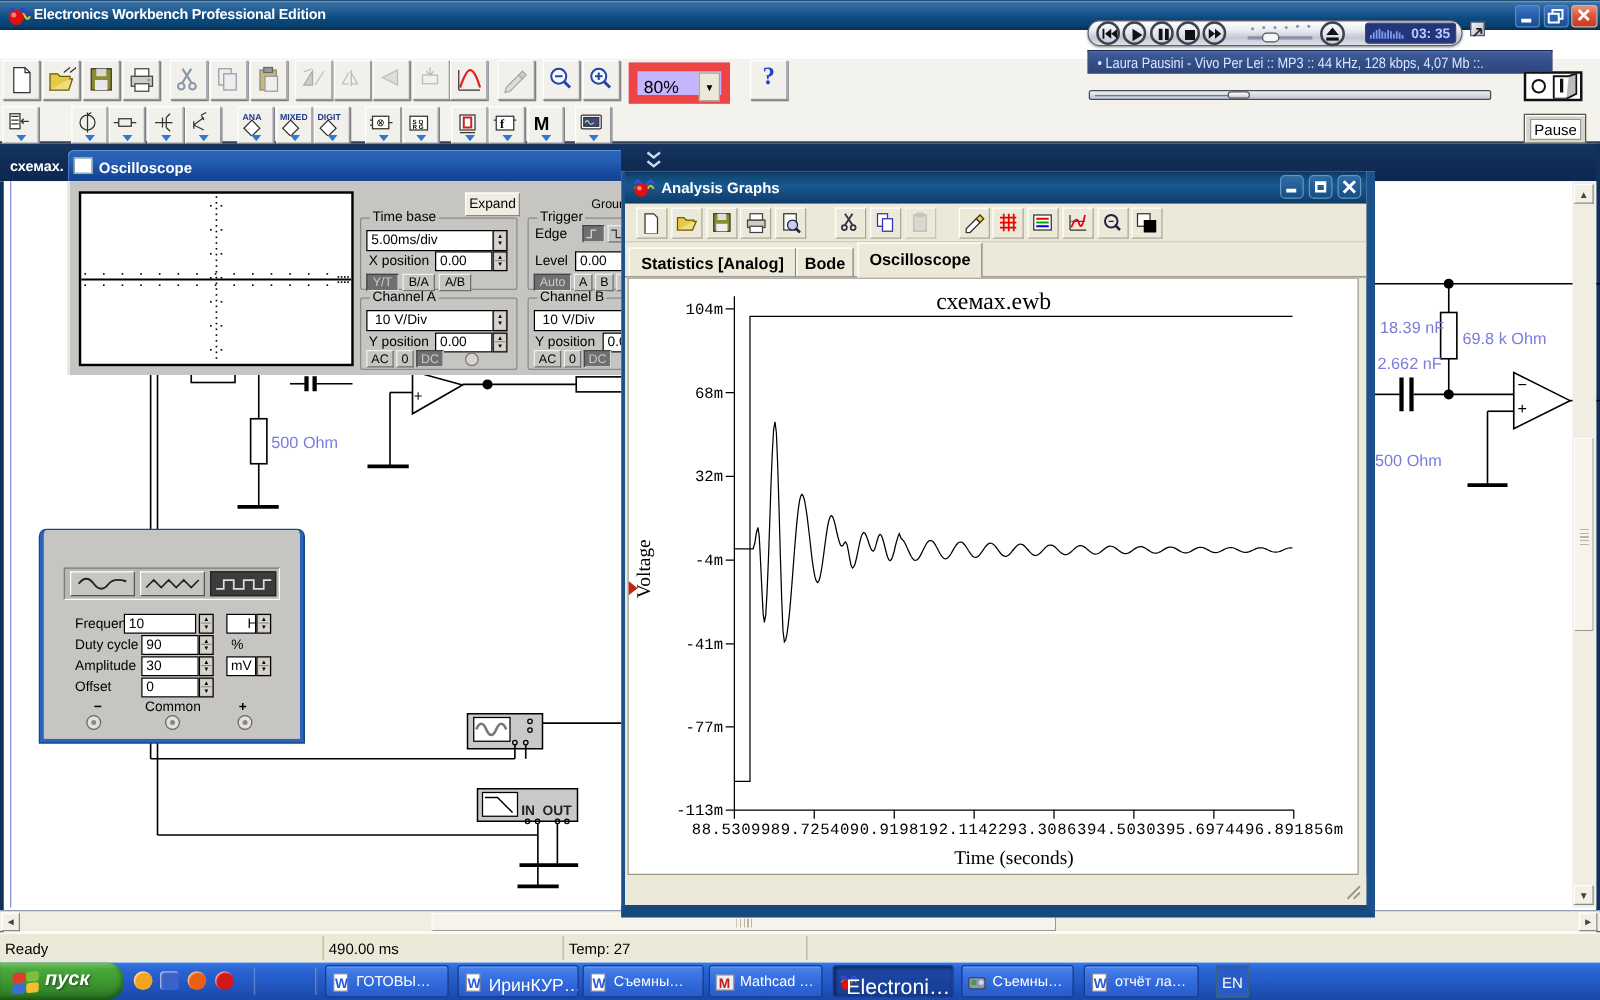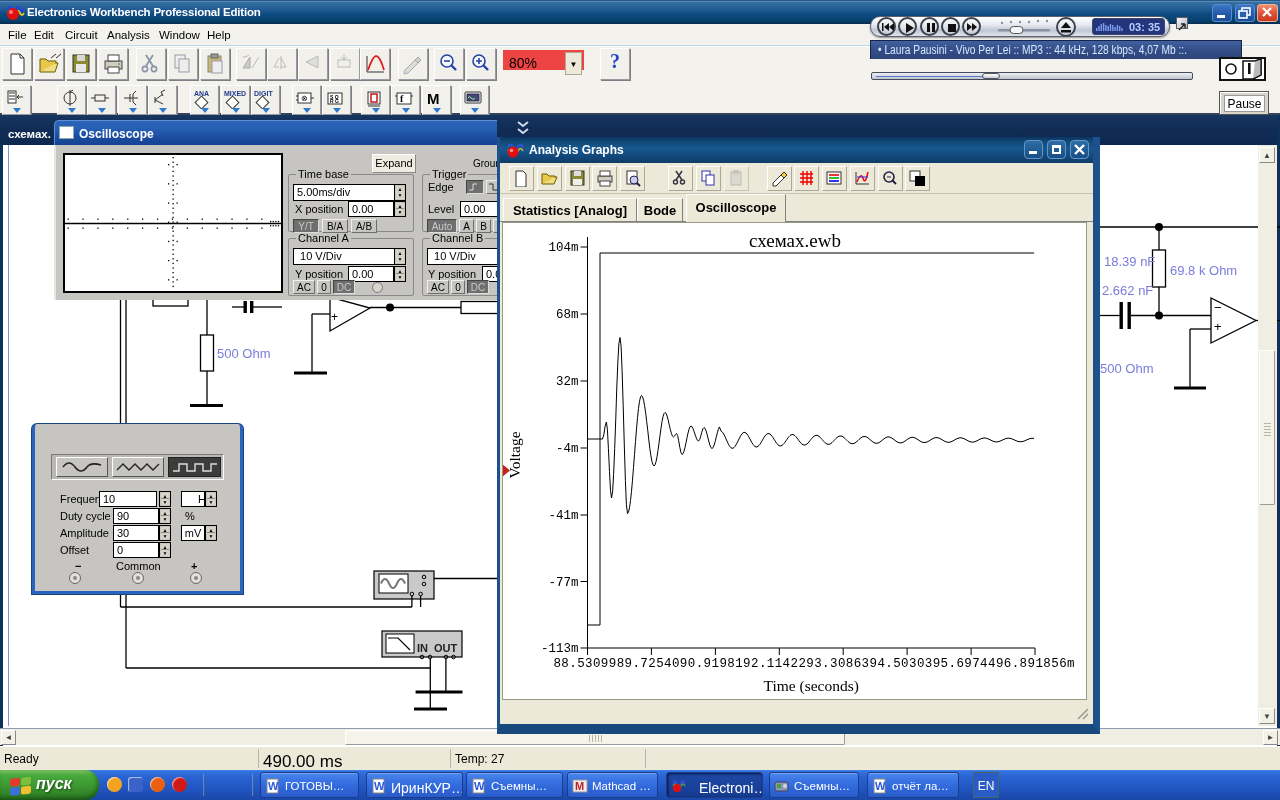--- a/index.html
+++ b/index.html
@@ -13,28 +13,20 @@
 <div class="xpbtn" style="left:1212px;top:4px;width:20px;height:18px">
       <div style="position:absolute;left:4px;bottom:3px;width:8px;height:3px;background:#fff"></div>
     </div>
 <div class="xpbtn" style="left:1235px;top:4px;width:20px;height:18px"><svg width="18" height="16">
         <rect x="6" y="3" width="8" height="7" fill="none" stroke="#fff" stroke-width="1.6"></rect>
         <rect x="3" y="6" width="8" height="7" fill="#2a62b0" stroke="#fff" stroke-width="1.6"></rect>
       </svg></div>
 <div class="xpbtn" style="left:1257px;top:4px;width:21px;height:18px;background:linear-gradient(180deg,#f0926c 0%,#e2553c 45%,#c83a20 100%);border-color:#f0b092"><svg width="19" height="16">
         <path d="M5,3 L13,11 M13,3 L5,11" stroke="#fff" stroke-width="2.2"></path>
       </svg></div>
-<div class="abs" style="left:0;top:24px;width:1280px;height:22px;background:#f3f2ed;border-bottom:1px solid #bcd6ee">
-<div class="abs" style="left:8px;top:5px;font-size:11.5px;color:#000">File</div>
-<div class="abs" style="left:34px;top:5px;font-size:11.5px;color:#000">Edit</div>
-<div class="abs" style="left:65px;top:5px;font-size:11.5px;color:#000">Circuit</div>
-<div class="abs" style="left:107px;top:5px;font-size:11.5px;color:#000">Analysis</div>
-<div class="abs" style="left:159px;top:5px;font-size:11.5px;color:#000">Window</div>
-<div class="abs" style="left:207px;top:5px;font-size:11.5px;color:#000">Help</div>
-</div>
 <div class="abs" style="left:0;top:47px;width:1280px;height:37px;background:#f3f2ed"></div>
 <div style="position:absolute;left:2px;top:48px;width:30px;height:32px;background:#f1f0ea;border:1px solid #9a99a0;border-top-color:#fff;border-left-color:#fff;box-shadow:1px 1px 0 #7f7e85;box-sizing:border-box;">
       <svg width="24" height="24" style="position:absolute;left:2px;top:3px">
         <path d="M6,2 h9 l4,4 v16 h-13 z" fill="#fff" stroke="#333"></path>
         <path d="M15,2 v4 h4" fill="none" stroke="#333"></path>
       </svg>
     </div>
 <div style="position:absolute;left:34px;top:48px;width:30px;height:32px;background:#f1f0ea;border:1px solid #9a99a0;border-top-color:#fff;border-left-color:#fff;box-shadow:1px 1px 0 #7f7e85;box-sizing:border-box;">
       <svg width="24" height="24" style="position:absolute;left:2px;top:3px">
         <path d="M3,20 l3,-9 h15 l-3,9 z" fill="#f0dc82" stroke="#6b5a00"></path>
@@ -119,21 +111,21 @@
         <path d="M7,9 h6" stroke="#2244aa" stroke-width="1.6"></path>
       </svg>
     </div>
 <div style="position:absolute;left:466px;top:48px;width:30px;height:32px;background:#f1f0ea;border:1px solid #9a99a0;border-top-color:#fff;border-left-color:#fff;box-shadow:1px 1px 0 #7f7e85;box-sizing:border-box;">
       <svg width="24" height="24" style="position:absolute;left:2px;top:3px">
         <circle cx="10" cy="9" r="6" fill="#f8f8ff" stroke="#2244aa" stroke-width="1.6"></circle>
         <path d="M14,13 l5,5" stroke="#2244aa" stroke-width="2.4"></path>
         <path d="M7,9 h6 M10,6 v6" stroke="#2244aa" stroke-width="1.6"></path>
       </svg>
     </div>
-<div class="abs" style="left:503px;top:50px;width:81px;height:20px;background:#ef4444;border:1px solid #ef4444">
+<div class="abs" style="left:503px;top:50px;width:81px;height:33px;background:#c4b5fd;border:7px solid #ef4444">
       <div class="abs" style="left:5px;top:4px;font-size:14px">80%</div>
       <div class="abs" style="right:1px;top:1px;width:17px;height:23px;background:#ece9d8;border:1px solid #aca899;font-size:8px;text-align:center;line-height:23px">▼</div>
     </div>
 <div style="position:absolute;left:600px;top:48px;width:30px;height:32px;background:#f1f0ea;border:1px solid #9a99a0;border-top-color:#fff;border-left-color:#fff;box-shadow:1px 1px 0 #7f7e85;box-sizing:border-box;">
       <div style="position:absolute;left:0;top:1px;width:100%;text-align:center;font-size:20px;font-weight:bold;color:#2244cc;font-family:'Liberation Serif',serif">?</div>
     </div>
 <div class="abs" style="left:0;top:84px;width:1280px;height:31px;background:#f3f2ed;border-bottom:2px solid #35425c"></div>
 <div style="position:absolute;left:2px;top:85px;width:29px;height:30px;background:#f1f0ea;border:1px solid #9a99a0;border-top-color:#fff;border-left-color:#fff;box-shadow:1px 1px 0 #7f7e85;box-sizing:border-box;">
       <svg width="22" height="20" style="position:absolute;left:2px;top:3px">
         <rect x="3" y="2" width="8" height="12" fill="#fff" stroke="#333"></rect>
@@ -770,21 +762,21 @@
         <path d="M22,2 h12 l6,-2 v16 l-8,4 h-10 z" fill="#fff" stroke="#111" stroke-width="1.5"></path>
         <path d="M34,2 l6,-2 v16 l-8,4" fill="#bbb" stroke="#111" stroke-width="1.2"></path>
         <rect x="27" y="4" width="2.6" height="11" fill="#111"></rect>
       </svg></div>
 <div class="abs" style="left:1219px;top:91px;width:50px;height:24px;background:#d8d4c8;border:1px solid #555;box-shadow:inset 1px 1px 0 #fff">
       <div class="abs" style="left:4px;top:3px;width:41px;height:17px;background:#fff;border:1px solid #999;text-align:center;font-size:12px;line-height:16px">Pause</div>
     </div>
 <div class="abs" style="left:0;top:746px;width:1280px;height:24px;background:#ece9d8;border-top:1px solid #fff">
       <div class="abs" style="left:4px;top:5px;font-size:12px">Ready</div>
       <div class="abs" style="left:258px;top:2px;width:1px;height:19px;background:#b5b2a5"></div>
-      <div class="abs" style="left:263px;top:5px;font-size:17px">490.00 ms</div>
+      <div class="abs" style="left:263px;top:5px;font-size:12px">490.00 ms</div>
       <div class="abs" style="left:450px;top:2px;width:1px;height:19px;background:#b5b2a5"></div>
       <div class="abs" style="left:455px;top:5px;font-size:12px">Temp:  27</div>
       <div class="abs" style="left:645px;top:2px;width:1px;height:19px;background:#b5b2a5"></div>
     </div>
 <div class="abs" style="left:0;top:770px;width:1280px;height:30px;background:linear-gradient(180deg,#4584e4 0%,#3373e0 4%,#2a64d2 22%,#2258c4 55%,#1c4cb2 85%,#1a48aa 100%)">
 <div class="abs" style="left:0;top:0;width:99px;height:30px;border-radius:0 14px 14px 0;background:linear-gradient(180deg,#7ec465 0%,#48a93c 18%,#3c9730 55%,#2f8026 85%,#266e1e 100%);box-shadow:inset -2px -2px 4px rgba(0,40,0,.4)">
         <svg width="26" height="24" style="position:absolute;left:8px;top:3px">
           <g transform="skewY(-6)">
             <rect x="2" y="6" width="10" height="8" rx="2" fill="#e23a2e"></rect>
             <rect x="13" y="6" width="10" height="8" rx="2" fill="#7dbf3c"></rect>
@@ -827,21 +819,21 @@
           <text x="3" y="12" font-size="11" font-weight="bold" fill="#c02020">M</text>
         </svg>
         <div class="abs" style="left:24px;top:7px;font-size:11.5px;color:#fff;white-space:nowrap">Mathcad …</div>
       </div>
 <div class="abs" style="left:666px;top:2px;width:97px;height:26px;border-radius:3px;background:linear-gradient(180deg,#1e48a8,#173c90);border:1px solid #1a3c8c;box-shadow:inset 1px 1px 3px rgba(0,0,20,.7);overflow:hidden">
         <svg class="abs" style="left:4px;top:5px" width="16" height="16">
           <path d="M2,5 q2,-4 4,0 q2,4 4,0 q2,-4 4,0" stroke="#44e" stroke-width="1.4" fill="none"></path>
           <path d="M2,8 q2,-4 4,0 q2,4 4,0 q2,-4 4,0" stroke="#4a4" stroke-width="1.4" fill="none"></path>
           <circle cx="6" cy="10" r="4" fill="#e01010"></circle>
         </svg>
-        <div class="abs" style="left:32px;top:7px;font-size:14px;color:#fff;white-space:nowrap">Electroni…</div>
+        <div class="abs" style="left:10px;top:7px;font-size:17px;color:#fff;white-space:nowrap">Electroni…</div>
       </div>
 <div class="abs" style="left:769px;top:2px;width:90px;height:26px;border-radius:3px;background:linear-gradient(180deg,#4a86ec 0%,#3a74e4 30%,#2e64d6 70%,#2a5cc8 100%);border:1px solid #1a3c8c;box-shadow:inset 0 1px 0 #74a4f4;overflow:hidden">
         <svg class="abs" style="left:4px;top:5px" width="16" height="16">
           <rect x="1" y="4" width="13" height="9" rx="2" fill="#8a98b8" stroke="#445"></rect>
           <circle cx="11" cy="8" r="2" fill="#cfd8ea"></circle>
           <rect x="3" y="6" width="4" height="4" fill="#4a9a4a"></rect>
         </svg>
         <div class="abs" style="left:24px;top:7px;font-size:11.5px;color:#fff;white-space:nowrap">Съемны…</div>
       </div>
 <div class="abs" style="left:867px;top:2px;width:92px;height:26px;border-radius:3px;background:linear-gradient(180deg,#4a86ec 0%,#3a74e4 30%,#2e64d6 70%,#2a5cc8 100%);border:1px solid #1a3c8c;box-shadow:inset 0 1px 0 #74a4f4;overflow:hidden">

